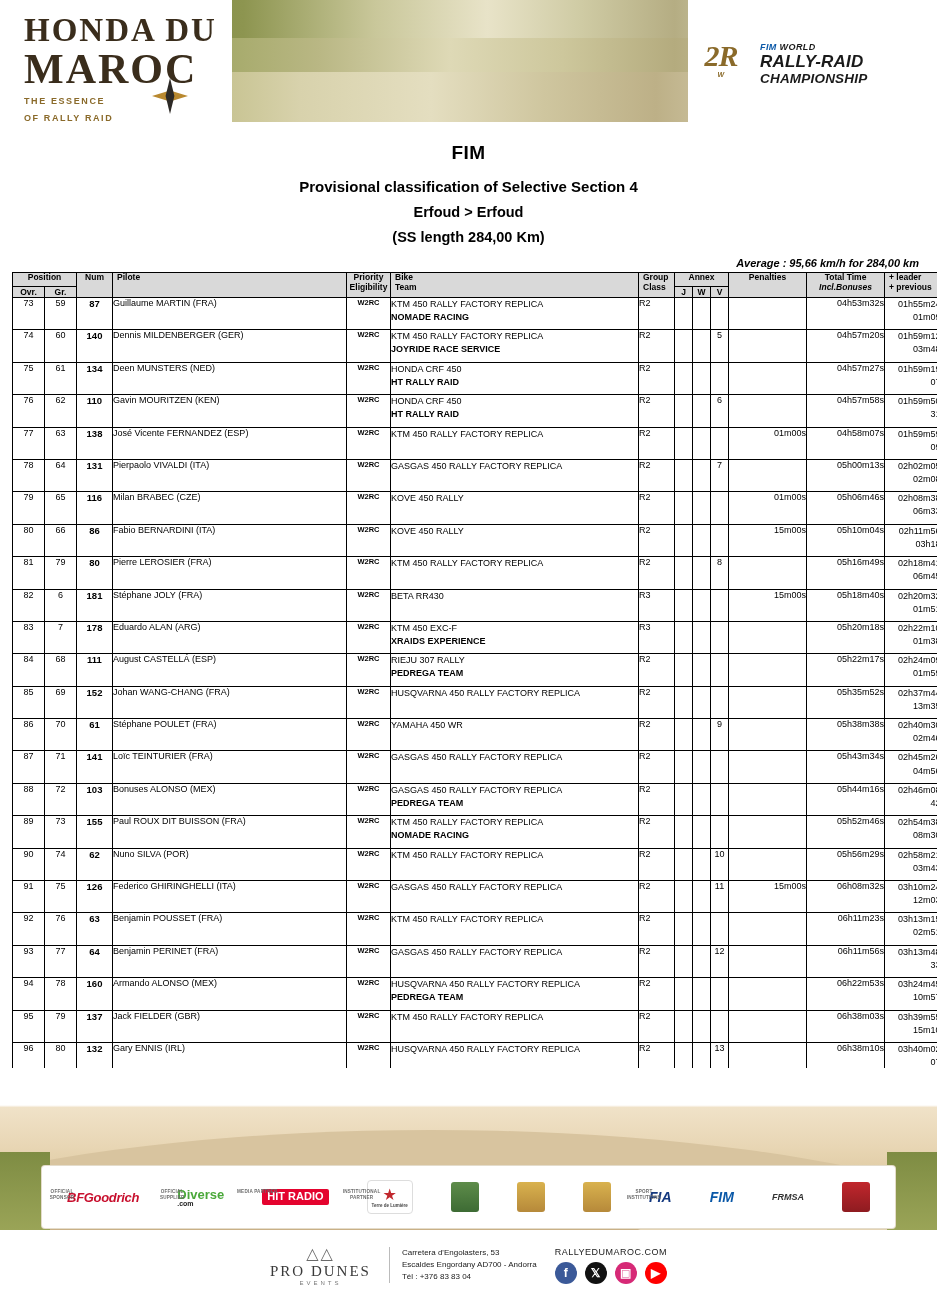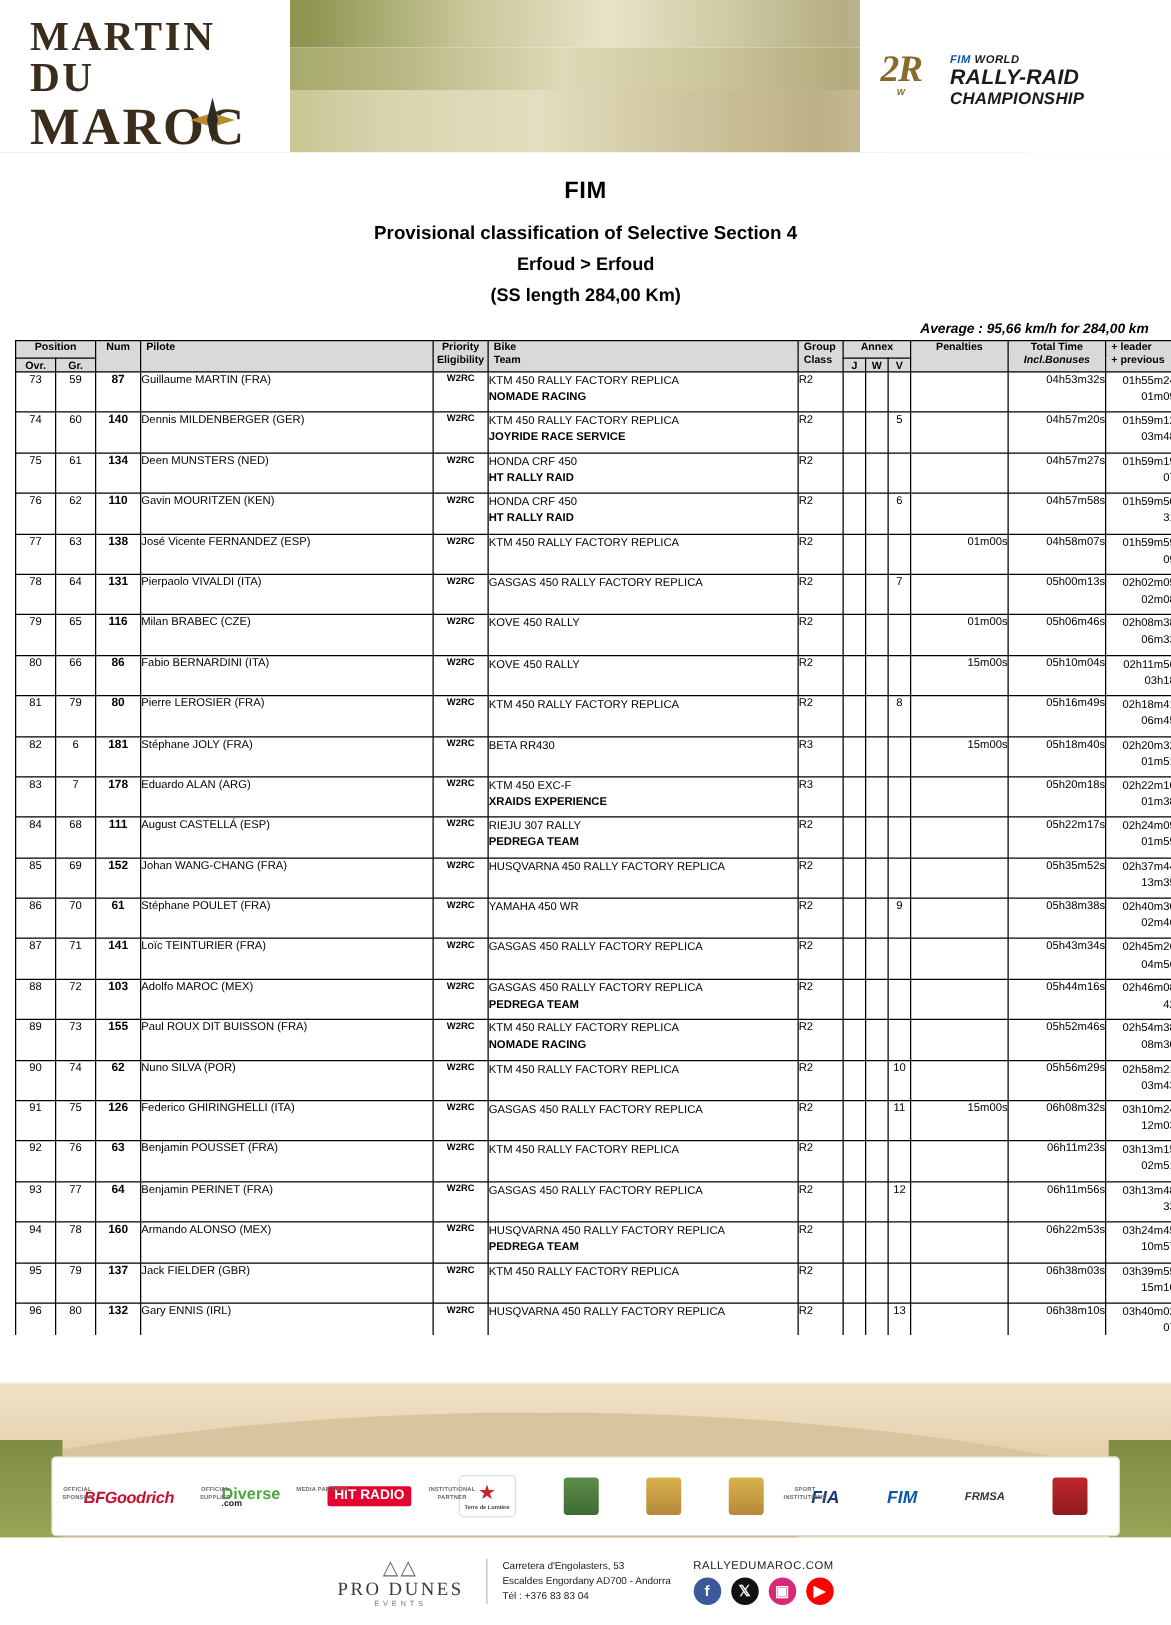--- a/index.html
+++ b/index.html
@@ -302,21 +302,21 @@
 <div class="header">
   <div class="hdr-band">
     <div class="band-green-top"></div>
     <div class="band-green-mid"></div>
     <div class="band-tan"></div>
   </div>
   <div class="hdr-white-left"></div>
   <div class="hdr-white-right"></div>
 
   <div class="logo-left">
-    <div class="l1">MARTIN DU</div>
+    <div class="l1">HONDA DU</div>
     <div class="l2">MAROC</div>
     <div class="l3">THE ESSENCE</div>
     <div class="l3">OF RALLY RAID</div>
   </div>
   <div class="logo-star">
     <div class="diamond2"></div>
     <div class="diamond"></div>
   </div>
 
   <div class="logo-right">
@@ -702,21 +702,21 @@
           <td class="c-time">05h43m34s</td>
           <td class="c-gap">
             <div>02h45m26s</div>
             <div>04m56s</div>
           </td>
         </tr>
         <tr>
           <td class="c-ovr">88</td>
           <td class="c-gr">72</td>
           <td class="c-num">103</td>
-          <td class="c-pilote">Adolfo MAROC (MEX)</td>
+          <td class="c-pilote">Bonuses ALONSO (MEX)</td>
           <td class="c-prio">W2RC</td>
           <td class="c-bike">
             <div>GASGAS 450 RALLY FACTORY REPLICA</div>
             <div class="team">PEDREGA TEAM</div>
           </td>
           <td class="c-group">R2</td>
           <td class="c-j"></td>
           <td class="c-w"></td>
           <td class="c-v"></td>
           <td class="c-pen"></td>

